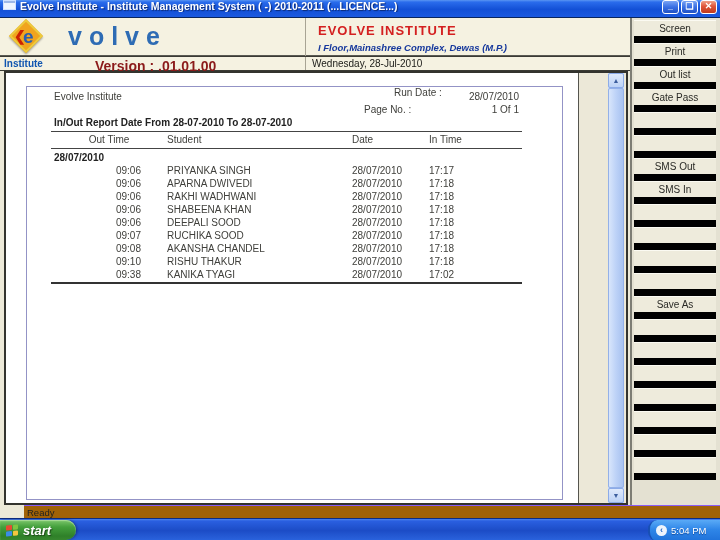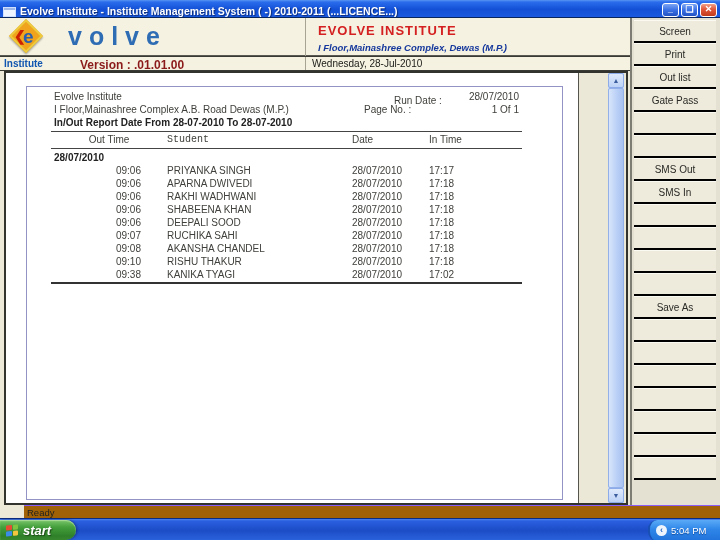--- a/index.html
+++ b/index.html
@@ -3,21 +3,21 @@
 <meta charset="utf-8">
 <style>
   * { margin:0; padding:0; box-sizing:border-box; }
   html,body { width:720px; height:540px; }
   body { font-family:"Liberation Sans", sans-serif; background:#ece9d8; }
   .screen { position:relative; width:720px; height:540px; overflow:hidden; background:#ece9d8; }
 
   
   .titlebar { position:absolute; left:0; top:0; width:720px; height:18px;
     background:linear-gradient(180deg,#5a96f2 0%,#2a6cec 12%,#1350d6 55%,#1b5ae0 100%);
-    display:flex; align-items:flex-end; padding:0 3px; border-bottom:1px solid #09255e; }
+    display:flex; align-items:flex-start; padding:0 3px; border-bottom:1px solid #09255e; }
   .win-icon { width:13px; height:10px; margin-right:4px; background:#eef4ff;
     border:1px solid #cfe0ff; box-shadow:inset 0 2px 0 #9db8e8; }
   .titlebar-text { color:#fff; font-size:10.5px; font-weight:bold; text-shadow:1px 1px 1px #0a2a77;
     white-space:nowrap; overflow:hidden; flex:1; }
   .winbtns { display:flex; gap:2px; }
   .winbtn { width:17px; height:14px; border:1px solid #fff; border-radius:3px; color:#fff;
     font-size:9px; line-height:11px; text-align:center; font-weight:bold;
     background:linear-gradient(180deg,#7aa4f4 0%,#3a70e4 50%,#2152c4 100%); }
   .winbtn.close { background:linear-gradient(180deg,#f0a088 0%,#e0563a 45%,#c03a1c 100%); }
 
@@ -34,67 +34,67 @@
     letter-spacing:7px;margin-left:20px; }
   .inst-name { position:absolute; left:318px; top:5px; color:#d42020; font-size:13px; font-weight:bold;
     letter-spacing:1px; }
   .inst-addr { position:absolute; left:318px; top:24px; color:#16389c; font-size:9.5px; font-weight:bold;font-style:italic; }
 
   
   .version-bar { position:absolute; left:0; top:56px; width:630px; height:15px; background:#f5f2e1;
     border-top:1px solid #3a3a34; border-bottom:1px solid #3a3a34; }
   .vb-divider { position:absolute; left:305px; top:0; width:1px; height:13px; background:#a8a494; }
   .vb-module { position:absolute; left:4px; top:1px; color:#1055b0; font-size:10px; font-weight:bold; }
-  .vb-version { position:absolute; left:80px; top:1px; color:#8b1a1a; font-size:12px; font-weight:bold; }
+  .vb-version { position:absolute; left:95px; top:1px; color:#8b1a1a; font-size:14px; font-weight:bold; }
   .vb-date { position:absolute; left:312px; top:1px; color:#20201c; font-size:10px; }
 
   
   .content-frame { position:absolute; left:4px; top:71px; width:624px; height:434px;
     background:#fff; border:2px solid #33332e; }
   .scroll-gutter { position:absolute; right:0; top:0; width:48px; height:100%;
     background:#ece8d8; border-left:1px solid #55554e; }
   .vscrollbar { position:absolute; right:2px; top:0; width:16px; height:100%; background:#c6d8f8; }
   .scroll-arrow { position:absolute; left:0; width:16px; height:15px; background:linear-gradient(180deg,#dfe9fb,#bcd2f6);
     border:1px solid #8cabe8; border-radius:2px; color:#3c5e9e; font-size:7px; line-height:13px; text-align:center; }
   .scroll-arrow.up { top:0; }
   .scroll-arrow.down { bottom:0; }
   .scroll-thumb { position:absolute; left:0; top:15px; bottom:15px; width:16px;
     background:linear-gradient(90deg,#d8e5fb,#bdd2f7 50%,#a8c2f0); border:1px solid #93b0e8; border-radius:2px; }
 
   
   .page { position:absolute; left:20px; top:13px; width:537px; height:414px;
     background:#fff; border:1px solid #9393c6; font-size:10px; color:#40403c; }
   .abs { position:absolute; white-space:nowrap; }
   .r-orgname { left:27px; top:4px; }
-  .r-rundate-label { left:337px; top:8px;padding-left:30px; }
+  .r-rundate-label { left:337px; top:0;padding-left:30px; }
   .r-rundate { left:390px; top:4px; width:102px; text-align:right; }
   .r-orgaddr { left:27px; top:17px; }
   .r-pageno-label { left:337px; top:17px; }
   .r-pageno { left:390px; top:17px; width:102px; text-align:right; }
   .r-title { left:27px; top:30px; font-weight:bold; color:#222; }
   .hline { position:absolute; left:24px; width:471px; height:0; border-top:1px solid #444; }
   .hl-1 { top:44px; } .hl-2 { top:61px; } .hl-bottom { top:195px; border-top:2px solid #333; }
   .col-out { left:42px; top:47px; width:80px; text-align:center; }
-  .col-student { left:140px; top:47px;font-family:Liberation Mono, monospace; }
+  .col-student { left:140px; top:47px; }
   .col-date { left:325px; top:47px; }
   .col-in { left:402px; top:47px;text-align:center; }
   .r-group-date { left:27px; top:65px; font-weight:bold; color:#222; }
   .t-rows { position:absolute; left:0; top:78px; right:0; }
   .t-row { position:relative; height:13px; }
   .t-row span { position:absolute; white-space:nowrap; }
   .c-out { left:42px; width:72px; text-align:right; }
   .c-name { left:140px; }
   .c-date { left:325px; }
   .c-in { left:402px; }
 
   
   .sidebar { position:absolute; left:630px; top:18px; width:90px; height:487px;
     background:#e4e1d2; border-left:2px solid #7d7d74; padding:2px 4px 0 2px; }
   .sb-btn { width:100%; height:23px; background:#eeebdc;
-    border-top:1px solid #fbfaf2; border-bottom:2px solid #000000;
+    border-top:1px solid #fbfaf2; border-bottom:7px solid #000000;
     display:flex; align-items:center; justify-content:center;
     font-size:10px; color:#2a2a26; }
 
   
   .statusbar { position:absolute; left:0; top:505px; width:720px; height:13px; background:#a16207;
     border-top:1px solid #8b5cf6;margin-left:24px; }
   .status-text { position:absolute; left:3px; top:1px; font-size:9.5px; color:#22221e; }
 
   
   .taskbar { position:absolute; left:0; top:518px; width:720px; height:22px;
@@ -152,21 +152,20 @@
     <span class="vb-divider"></span>
     <span class="vb-date">Wednesday, 28-Jul-2010</span>
   </div>
 
   <div class="content-frame">
 
     <div class="page">
       <span class="abs r-orgname">Evolve Institute</span>
       <span class="abs r-rundate-label">Run Date :</span>
       <span class="abs r-rundate">28/07/2010</span>
-      <span class="abs r-orgaddr">I Floor,Mainashree Complex A.B. Road Dewas (M.P.)</span>
       <span class="abs r-pageno-label">Page No. :</span>
       <span class="abs r-pageno">1 Of 1</span>
       <span class="abs r-title">In/Out Report Date From 28-07-2010 To 28-07-2010</span>
 
       <span class="hline hl-1"></span>
       <span class="abs col-out">Out Time</span>
       <span class="abs col-student">Student</span>
       <span class="abs col-date">Date</span>
       <span class="abs col-in">In Time</span>
       <span class="hline hl-2"></span>
@@ -200,21 +199,21 @@
             <span class="c-in">17:18</span>
           </div>
           <div class="t-row">
             <span class="c-out">09:06</span>
             <span class="c-name">DEEPALI  SOOD</span>
             <span class="c-date">28/07/2010</span>
             <span class="c-in">17:18</span>
           </div>
           <div class="t-row">
             <span class="c-out">09:07</span>
-            <span class="c-name">RUCHIKA  SAHI</span>
+            <span class="c-name">RUCHIKA  SOOD</span>
             <span class="c-date">28/07/2010</span>
             <span class="c-in">17:18</span>
           </div>
           <div class="t-row">
             <span class="c-out">09:08</span>
             <span class="c-name">AKANSHA CHANDEL</span>
             <span class="c-date">28/07/2010</span>
             <span class="c-in">17:18</span>
           </div>
           <div class="t-row">

